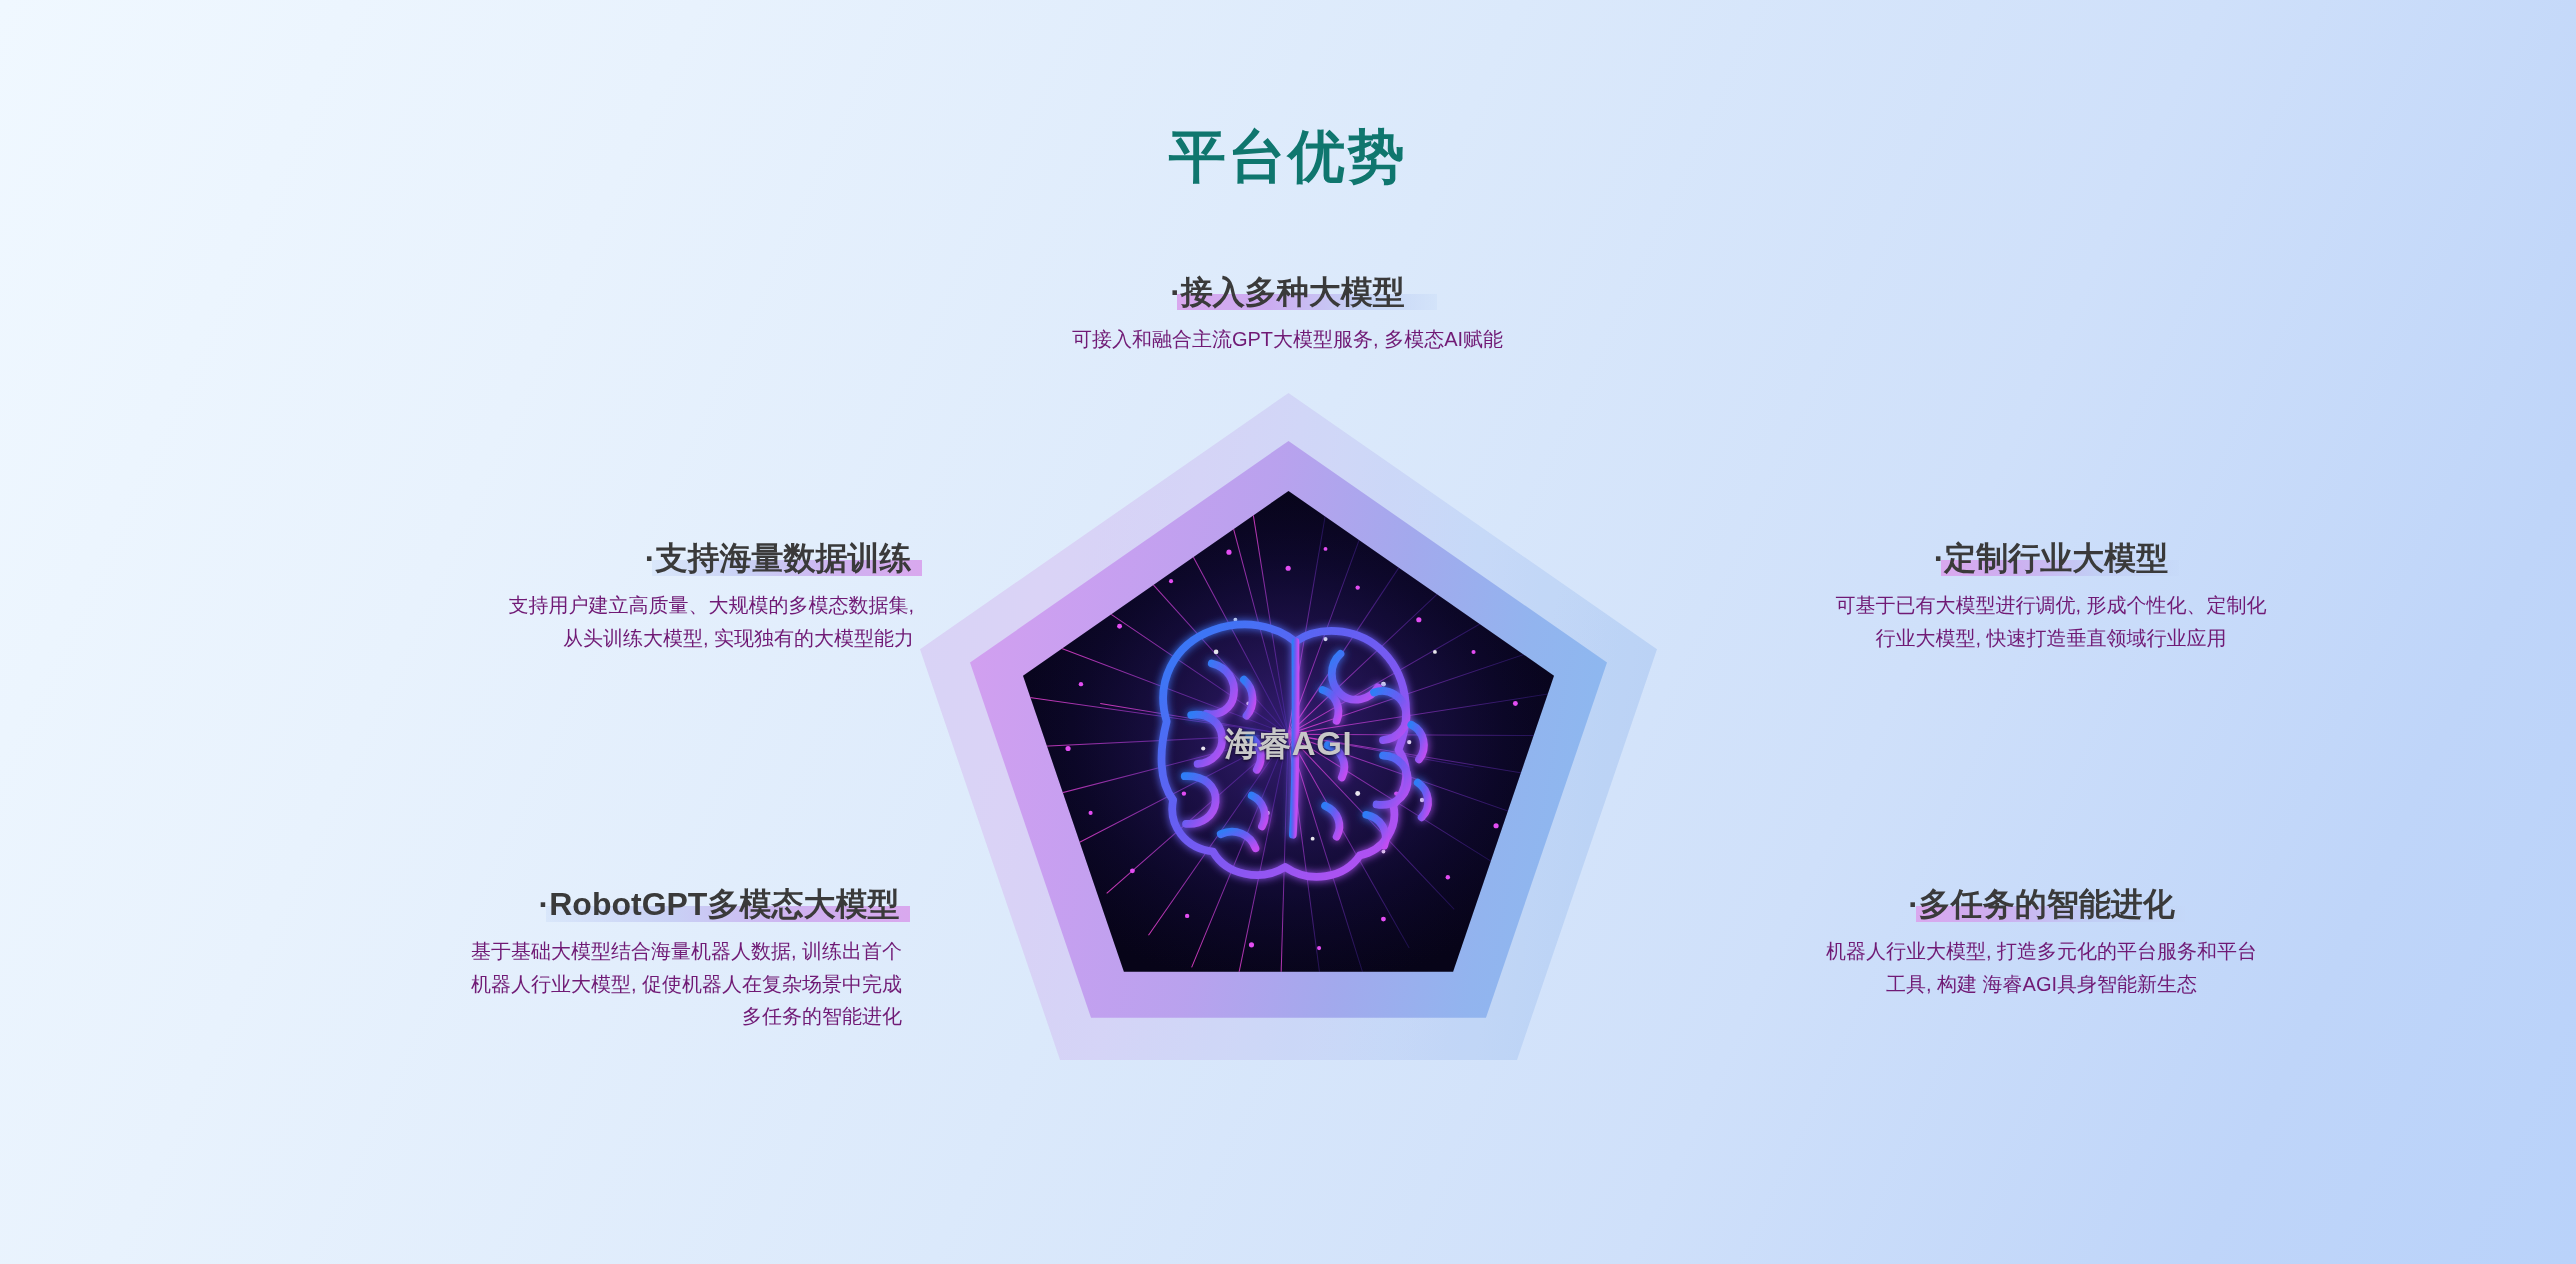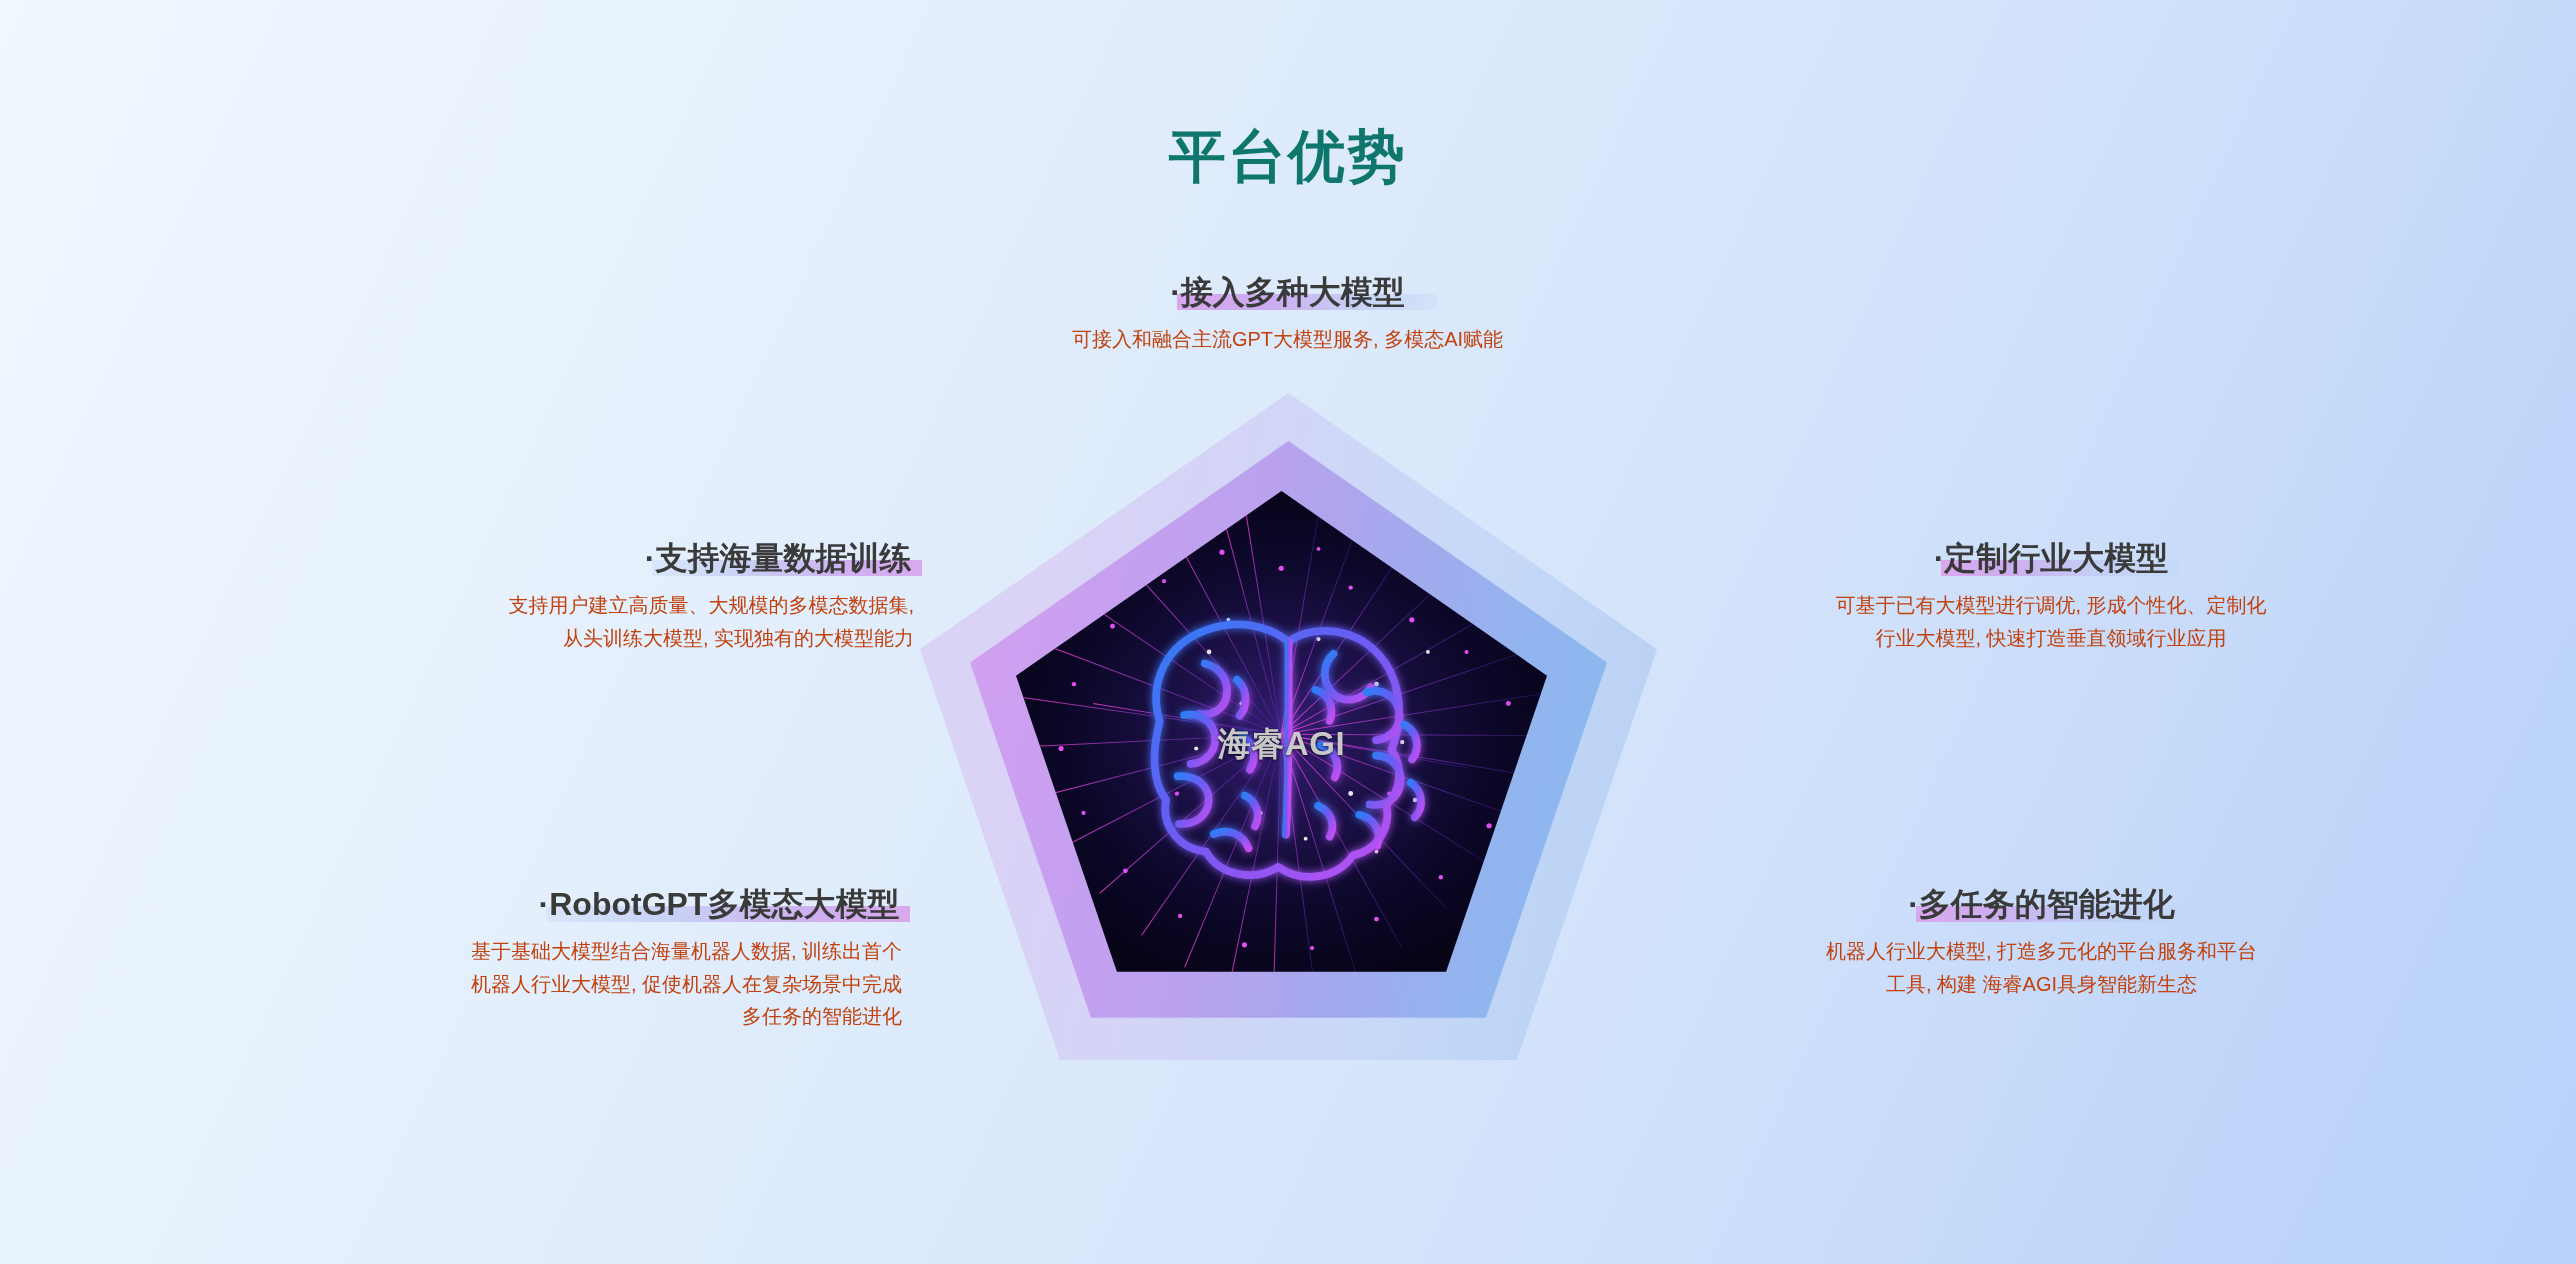--- a/index.html
+++ b/index.html
@@ -32,21 +32,21 @@
     border-radius:45px;
     filter:blur(0.3px);
   }
   #pentagon-mid-ring {
     left:50px; top:48px; width:637px; height:607px;
     background:linear-gradient(100deg,#d49bef 0%,#c79bf0 20%,#b79ded 42%,#9fa5ec 62%,#8eb1ee 80%,#86b8ef 100%);
     opacity:.92;
     border-radius:37px;
   }
   #pentagon-inner-core {
-    left:96px; top:98px; width:531px; height:506px;
+    left:103px; top:98px; width:531px; height:506px;
     border-radius:31px;
     background:
       radial-gradient(ellipse 60% 50% at 50% 48%, #1a1248 0%, #120b33 38%, #0a0624 68%, #070418 100%);
     overflow:hidden;
   }
   
   #brain-rays { position:absolute; left:0; top:0; width:100%; height:100%; }
   
   #brain-figure { position:absolute; left:50%; top:50%; transform:translate(-50%,-50%); width:412px; height:335px; }
   #center-brand {
@@ -63,21 +63,21 @@
   .feature { position:absolute; }
   .feature-head {
     position:relative; display:inline-block;
     font-size:32px; font-weight:700; color:#3a3a3a; white-space:nowrap;
     line-height:1.18; padding:0 2.6px;
   }
   .feature-head .hl {
     position:absolute; left:10.3px; right:-7.7px; bottom:1.3px; height:16.7px; z-index:-1;
   }
   .feature-desc {
-    margin-top:11.6px; font-size:20px; color:#c2410c; line-height:1.62;
+    margin-top:11.6px; font-size:20px; color:#701a75; line-height:1.62;
     white-space:pre-line;
   }
   .bullet-dot { color:#3a3a3a; }
 
   
   .align-right { text-align:right; }
   .align-right .hl { background:linear-gradient(90deg, rgba(196,215,246,.35) 0%, rgba(190,196,242,.7) 35%, #cfb0f0 72%, #d9a8ee 100%); }
   
   .align-left { text-align:center; }
   .align-left .hl { background:linear-gradient(90deg,#d9a8ee 0%, #cdaef0 30%, rgba(190,200,243,.7) 65%, rgba(196,215,246,.3) 100%); }

